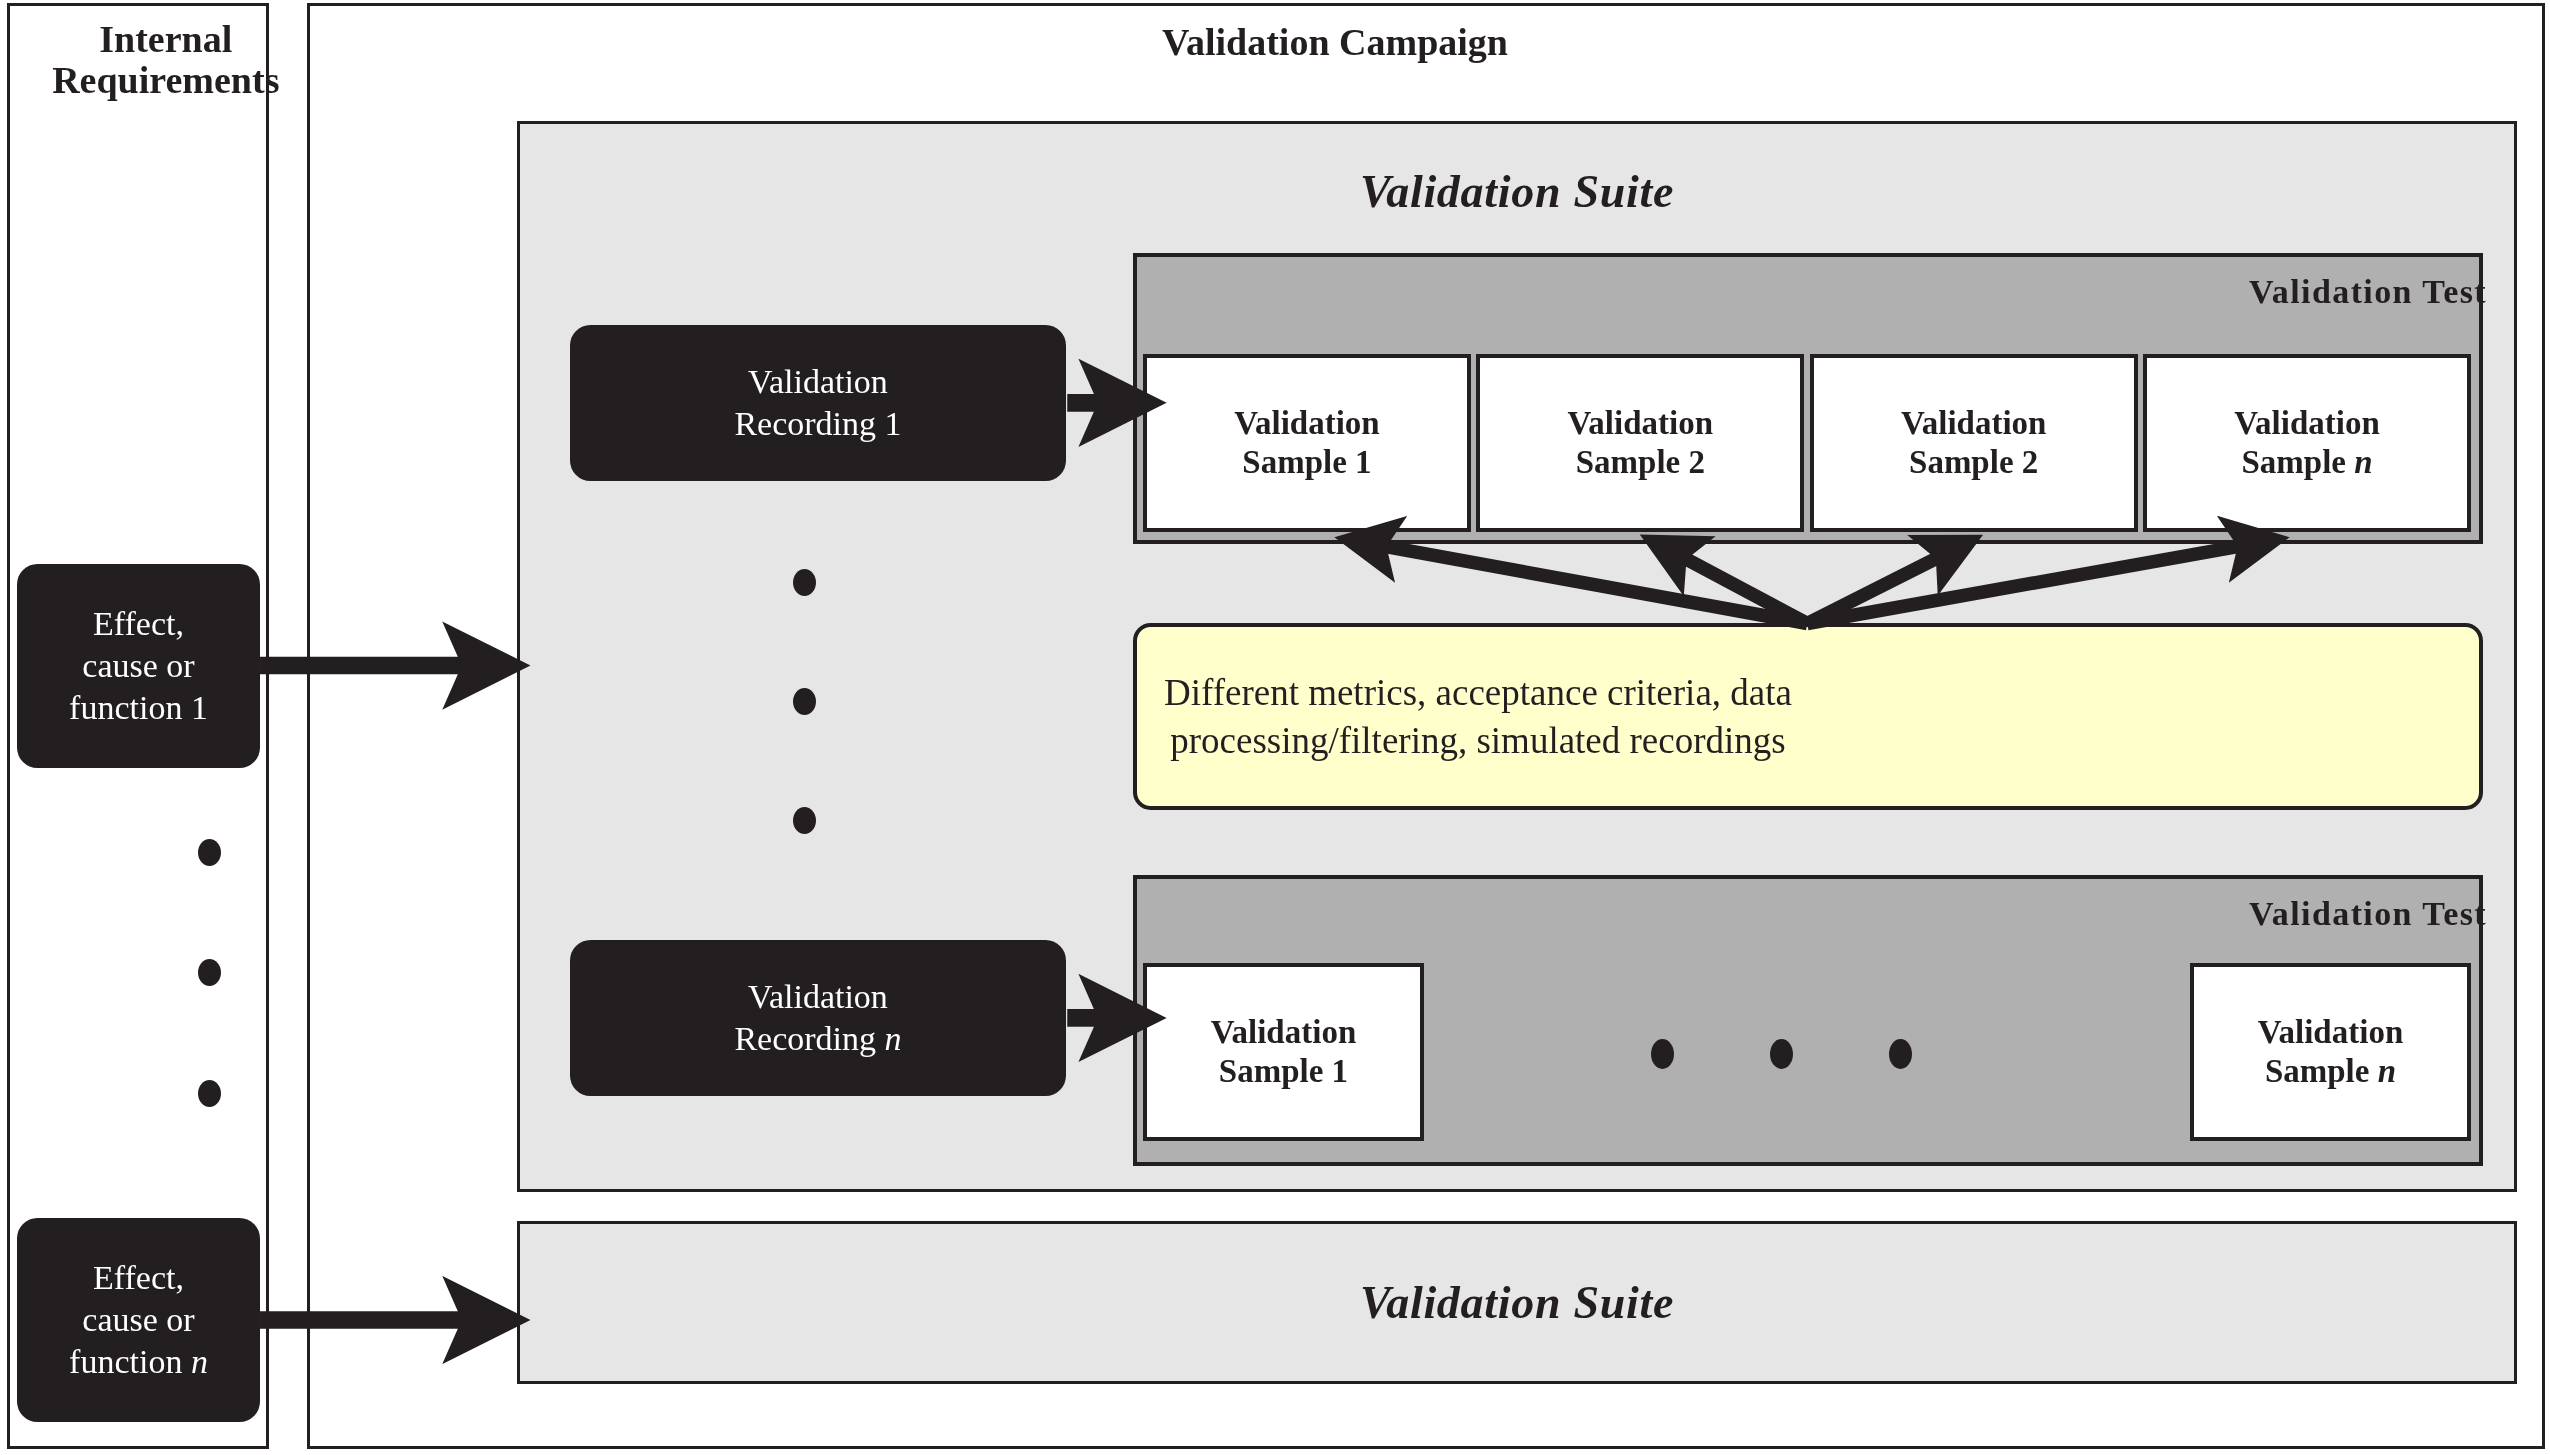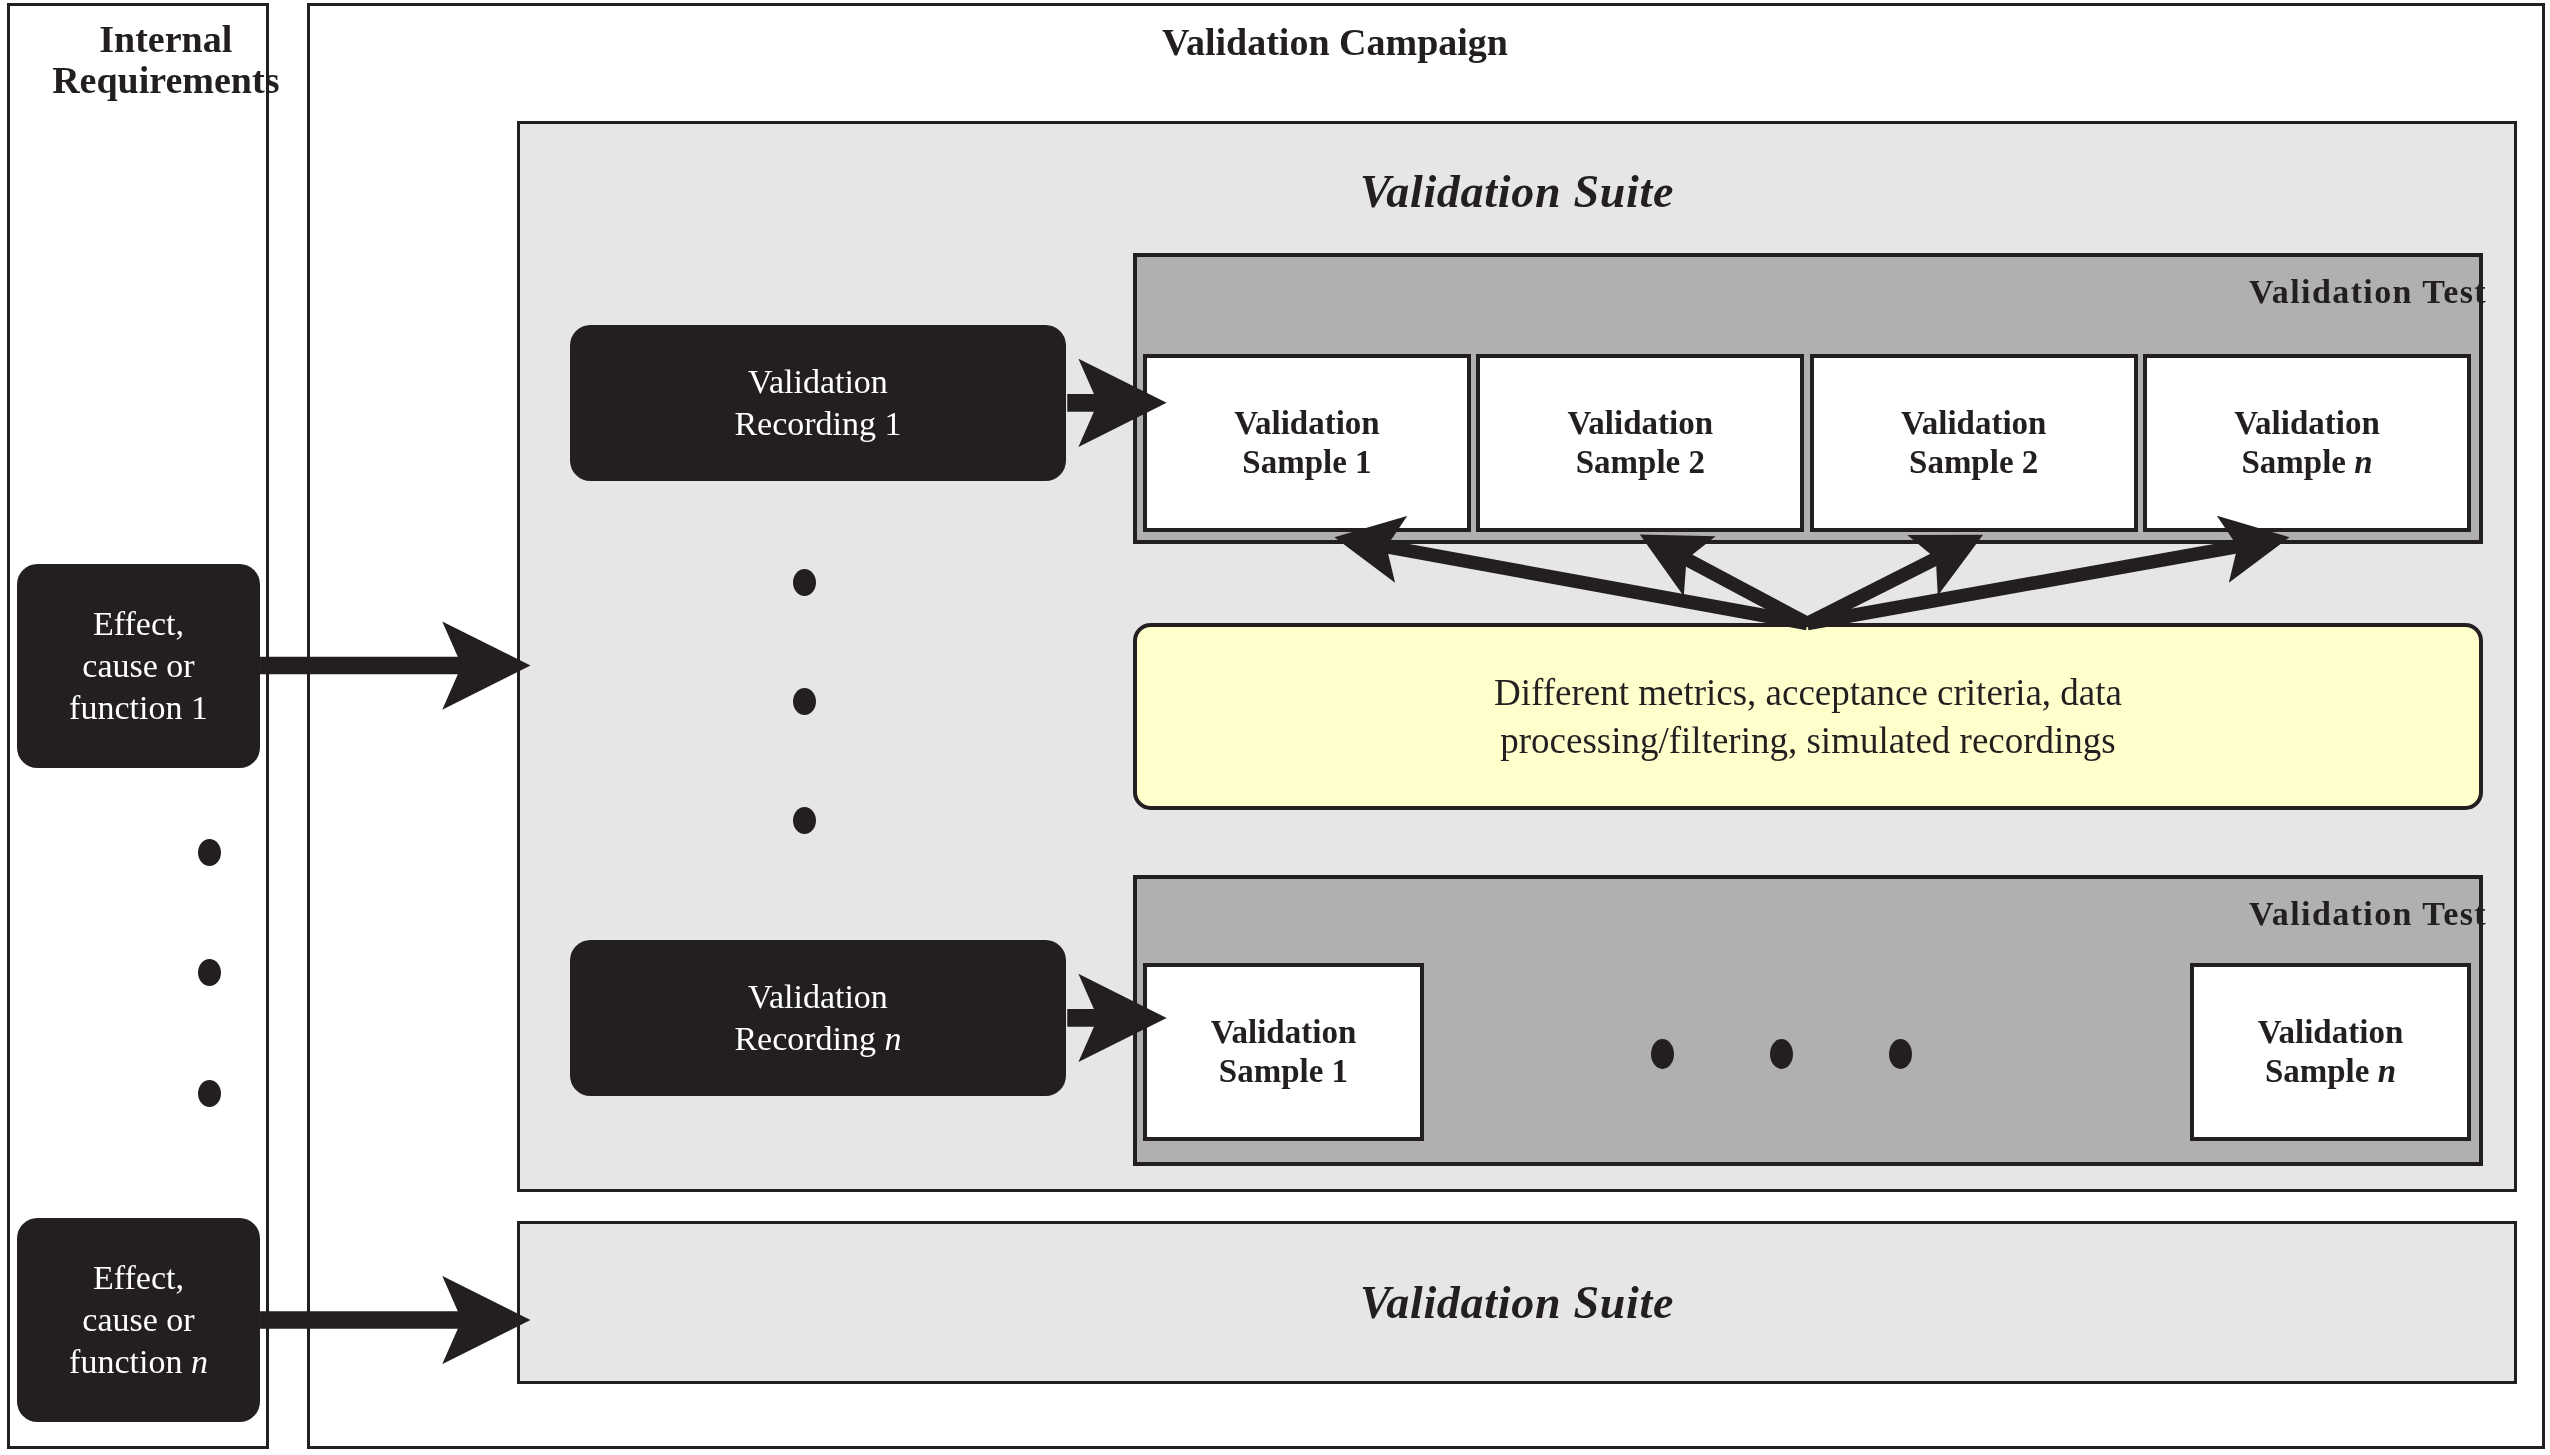--- a/index.html
+++ b/index.html
@@ -51,21 +51,21 @@
       font-weight:bold;font-size:33px;line-height:39px;color:#231f20;}
   #samples-top{position:absolute;left:1143px;top:354px;width:1328px;height:178px;
       display:flex;gap:5.4px;}
   #samples-top .sample{flex:1 1 0;}
   #sample-b-1{left:1143px;top:963px;width:281px;height:178px;}
   #sample-b-n{left:2190px;top:963px;width:281px;height:178px;}
 
   
   #note{left:1133px;top:623px;width:1350px;height:187px;
       background:#ffffcc;border:4.1px solid #231f20;border-radius:17.7px;
-      display:flex;align-items:center;justify-content:center;text-align:center;
+      display:flex;align-items:center;text-align:center;
       font-size:37px;line-height:48px;color:#231f20;padding:14px 27px;}
 
   
   .dot{position:absolute;width:26px;height:26px;border-radius:50%;
        background:#231f20;}
   .dot-v{width:23px;height:27px;border-radius:50%;}
 
   
   #arrows{position:absolute;left:0;top:0;width:2550px;height:1456px;
           pointer-events:none;}

